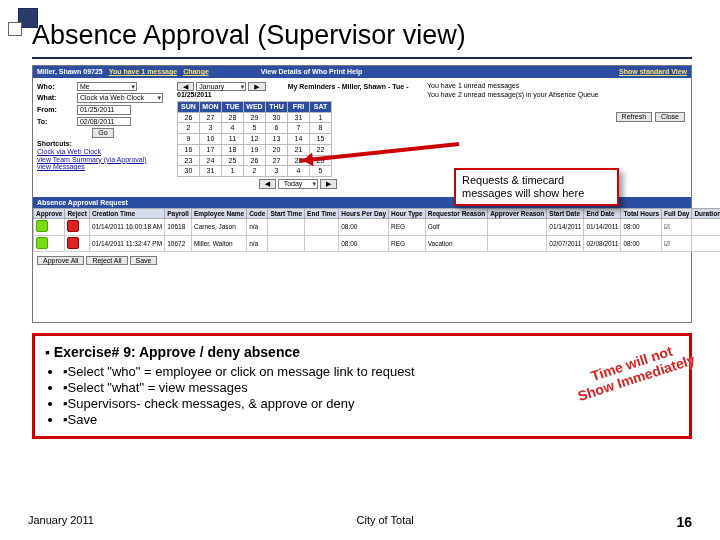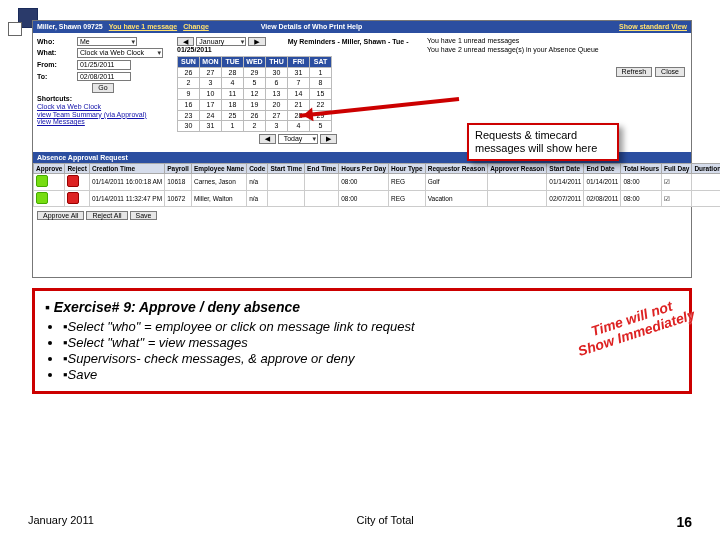--- a/index.html
+++ b/index.html
@@ -41,39 +41,39 @@
   .inp { border:1px solid #7a7a7a; background:#fff; display:inline-block; padding:0 2px; min-width:54px;}
   .btn { border:1px solid #7a7a7a; background:#e7e7e7; display:inline-block; padding:0 5px;}
   .row { margin:2px 0;}
   .linksm { color:#11a; text-decoration: underline; display:block;}
   .cal { }
   .cal table { border-collapse: collapse; }
   .cal th, .cal td { border:1px solid #bbb; width:22px; text-align:center; padding:1px 0;}
   .cal th { background:#2b4ea0; color:#fff; font-weight:bold;}
   .callout {
     position:absolute; border:2px solid #c00; background:#fff; color:#000;
-    padding:4px 6px; font-size:11px; line-height:1.2; right:72px; top:102px; width:152px;
+    padding:4px 6px; font-size:11px; line-height:1.2; right:72px; top:102px; width:165px;
     box-shadow:4px 4px 6px rgba(0,0,0,0.4);
   }
   .arrow {
     position:absolute; width:160px; height:4px; background:#c00; right:232px; top:76px;
     transform: rotate(-6deg); transform-origin: right center;
   }
   .arrow::before{
     content:""; position:absolute; left:-4px; top:-5px; border:7px solid transparent; border-right:10px solid #c00;
   }
   .sectionbar { background:#2b4ea0; color:#fff; font-weight:bold; padding:2px 4px; margin-top:4px;}
   table.grid { border-collapse: collapse; width:100%; font-size:6.5px;}
   table.grid th { background:#d5dceb; border:1px solid #aaa; padding:1px 2px; text-align:left; white-space:nowrap;}
   table.grid td { border:1px solid #ccc; padding:1px 2px; white-space:nowrap;}
   .rbtn { display:inline-block; width:12px; height:12px; border-radius:2px;}
   .rbtn.approve{ background:#7d1; border:1px solid #4a0;}
   .rbtn.reject{ background:#d22; border:1px solid #900;}
   .ex-box {
-    border:3px solid #c00; padding:8px 10px; margin-top:10px; position:relative;font-style:italic;
+    border:3px solid #c00; padding:8px 10px; margin-top:10px; position:relative;
   }
   .ex-box .hd { font-weight:bold; font-size:14px;}
   .ex-box ul { margin:4px 0 0 18px; padding:0;}
   .ex-box li { font-size:13px; margin:1px 0;}
   .stamp {
     position:absolute; right:-6px; top:20px; color:#d22; font-weight:bold; font-size:14px;
     transform: rotate(-18deg); text-align:center; line-height:1.05;
     text-shadow:0 0 2px #fff;
   }
   .footer { position:absolute; bottom:10px; left:0; right:0; display:flex; justify-content:space-between; padding:0 28px; font-size:11px;}
@@ -82,20 +82,23 @@
 </style>
 </head>
 <body>
 
 <div class="corner-deco">
   <div class="sq a"></div>
     <div class="sq b"></div>
 </div>
 
 <div class="slide">
+  <div class="title-rule">
+    <h1>Absence Approval (Supervisor view)</h1>
+  </div>
 
   <div class="app">
 
     <div class="bluebar">
       <span>Miller, Shawn 09725</span>
       <span class="link">You have 1 message</span>
       <span class="link">Change</span>
       <span style="flex:0 0 40px"></span>
       <span>View Details of Who  Print  Help</span>
       <span style="margin-left:auto" class="link">Show standard View</span>

